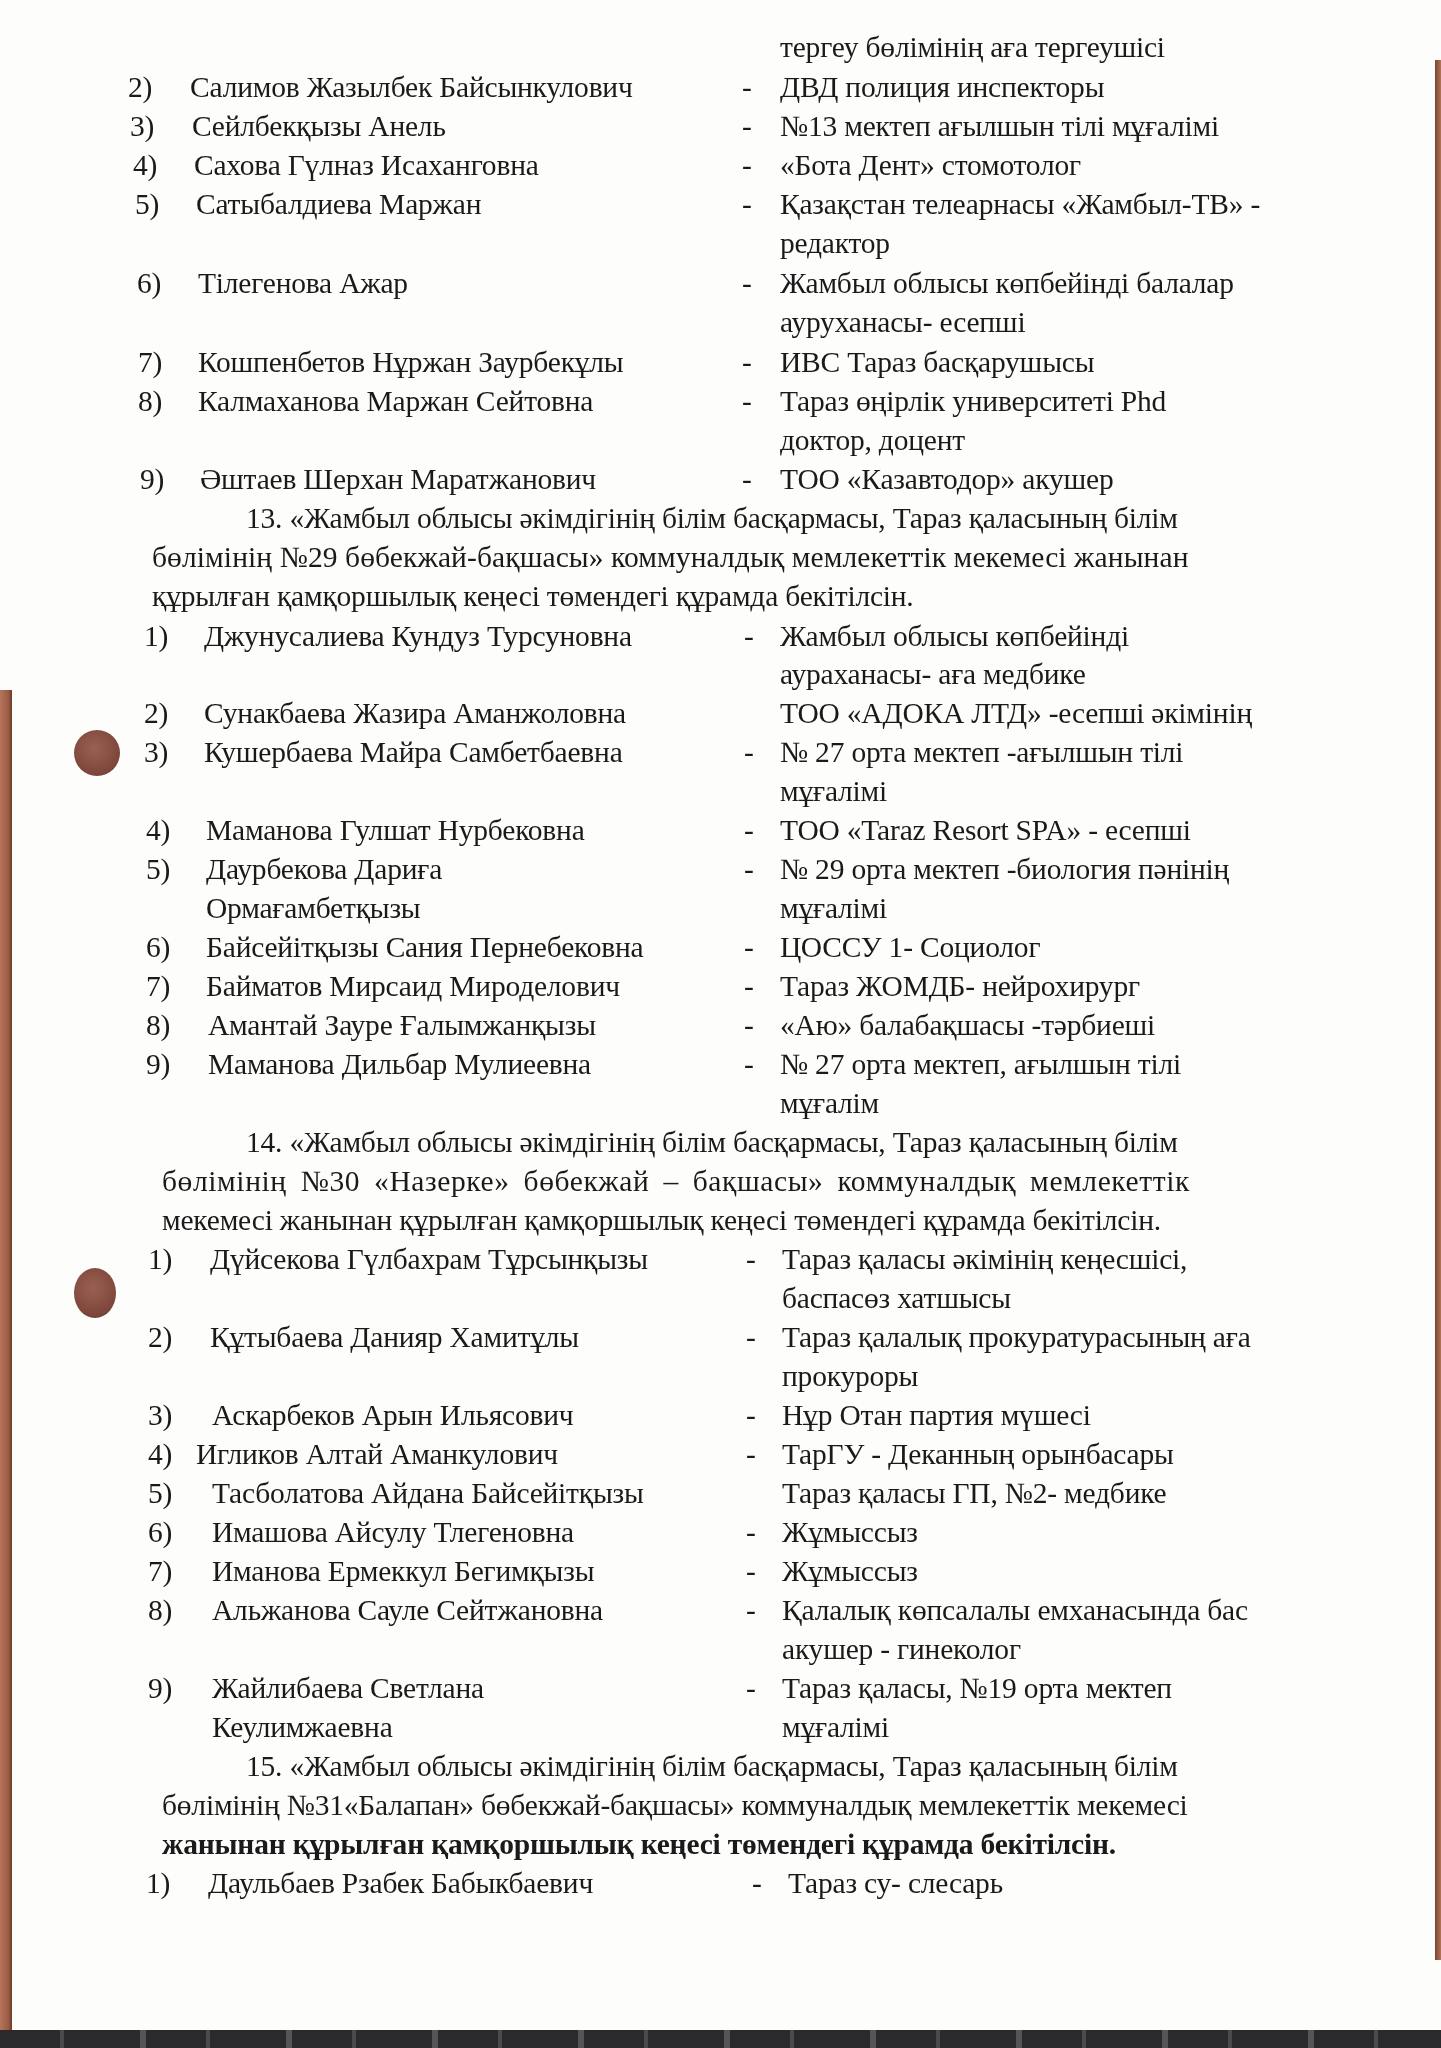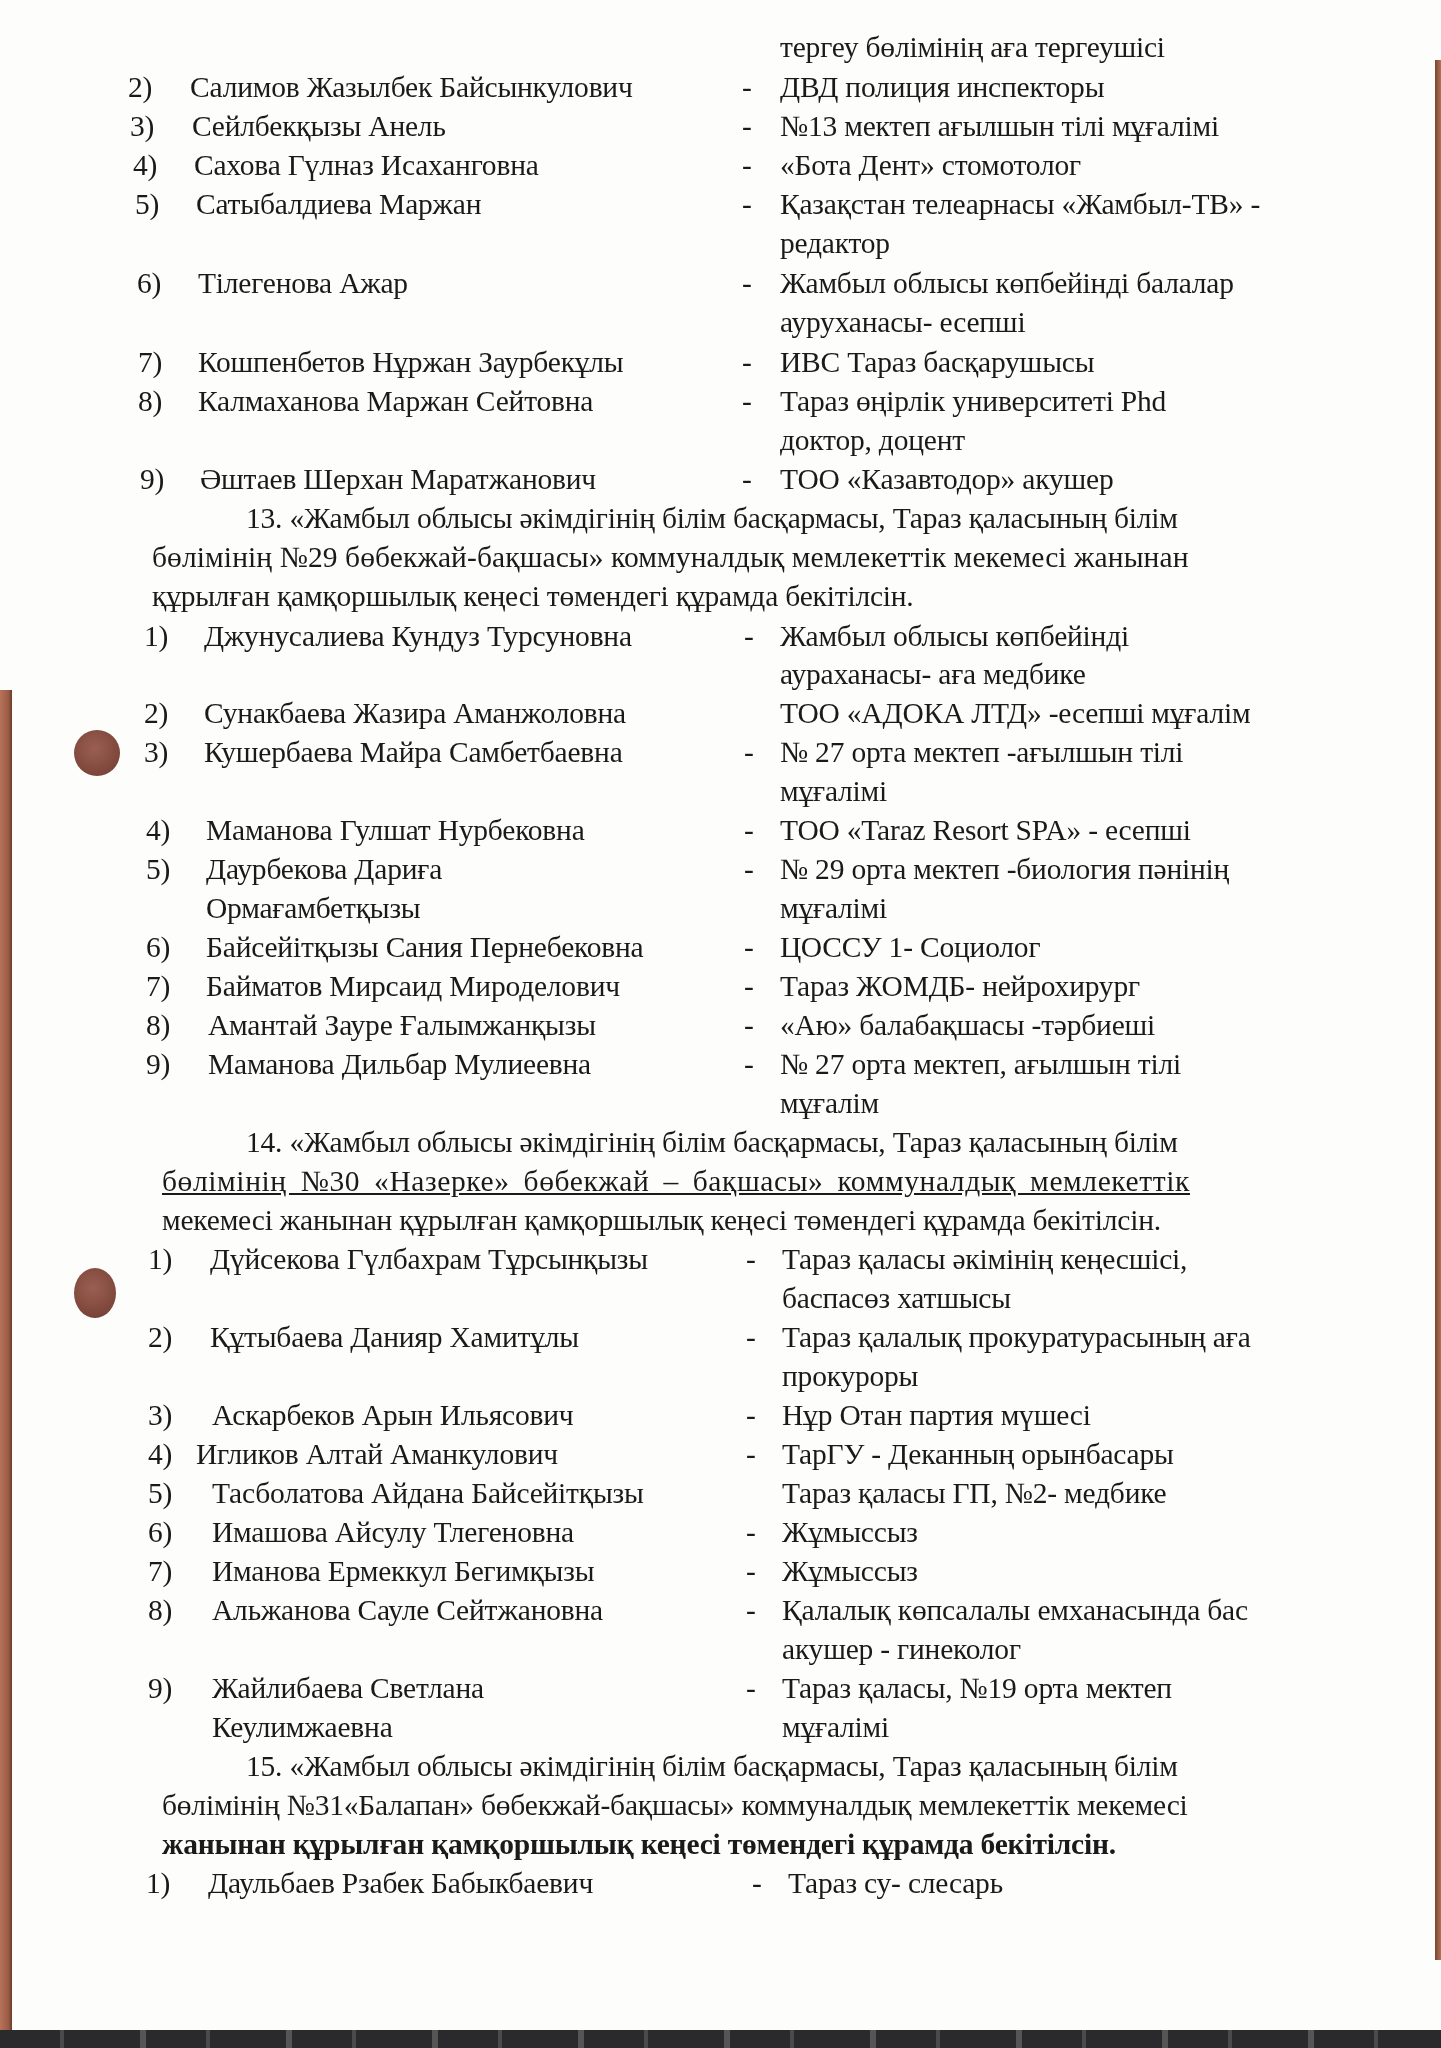--- a/index.html
+++ b/index.html
@@ -113,21 +113,21 @@
   <div class="line" style="top:617px;left:0;">
     <span class="num" style="left:144px">1)</span>
     <span class="name" style="left:204px">Джунусалиева Кундуз Турсуновна</span>
     <span class="dash" style="left:744px">-</span>
     <span class="role" style="left:780px">Жамбыл облысы көпбейінді</span>
   </div>
   <div class="line" style="top:655px;left:780px;">аураханасы- аға  медбике</div>
   <div class="line" style="top:694px;left:0;">
     <span class="num" style="left:144px">2)</span>
     <span class="name" style="left:204px">Сунакбаева Жазира Аманжоловна</span>
-    <span class="role" style="left:780px">ТОО «АДОКА ЛТД» -есепші мұғалім</span>
+    <span class="role" style="left:780px">ТОО «АДОКА ЛТД» -есепші әкімінің</span>
   </div>
   <div class="line" style="top:733px;left:0;">
     <span class="num" style="left:144px">3)</span>
     <span class="name" style="left:204px">Кушербаева Майра Самбетбаевна</span>
     <span class="dash" style="left:744px">-</span>
     <span class="role" style="left:780px">№ 27 орта мектеп -ағылшын тілі</span>
   </div>
   <div class="line" style="top:772px;left:780px;">мұғалімі</div>
   <div class="line" style="top:811px;left:0;">
     <span class="num" style="left:146px">4)</span>
@@ -166,21 +166,21 @@
   <div class="line" style="top:1045px;left:0;">
     <span class="num" style="left:146px">9)</span>
     <span class="name" style="left:208px">Маманова Дильбар Мулиеевна</span>
     <span class="dash" style="left:744px">-</span>
     <span class="role" style="left:780px">№ 27 орта мектеп, ағылшын тілі</span>
   </div>
   <div class="line" style="top:1084px;left:780px;">мұғалім</div>
 </div>
 
 <div class="line" style="top:1123px;left:246px;">14. «Жамбыл облысы әкімдігінің білім басқармасы, Тараз қаласының білім</div>
-<div class="line" style="top:1162px;left:162px;letter-spacing:0.6px;word-spacing:6px;text-decoration:underline;">бөлімінің  №30  «Назерке»  бөбекжай  –  бақшасы»  коммуналдық  мемлекеттік</div>
+<div class="line" style="top:1162px;left:162px;letter-spacing:0.6px;word-spacing:6px;">бөлімінің  №30  «Назерке»  бөбекжай  –  бақшасы»  коммуналдық  мемлекеттік</div>
 <div class="line" style="top:1201px;left:162px;">мекемесі жанынан құрылған  қамқоршылық кеңесі төмендегі құрамда бекітілсін.</div>
 
 <div>
   <div class="line" style="top:1240px;left:0;">
     <span class="num" style="left:148px">1)</span>
     <span class="name" style="left:210px">Дүйсекова Гүлбахрам Тұрсынқызы</span>
     <span class="dash" style="left:746px">-</span>
     <span class="role" style="left:782px"> Тараз қаласы әкімінің кеңесшісі,</span>
   </div>
   <div class="line" style="top:1279px;left:782px;">баспасөз хатшысы</div>

